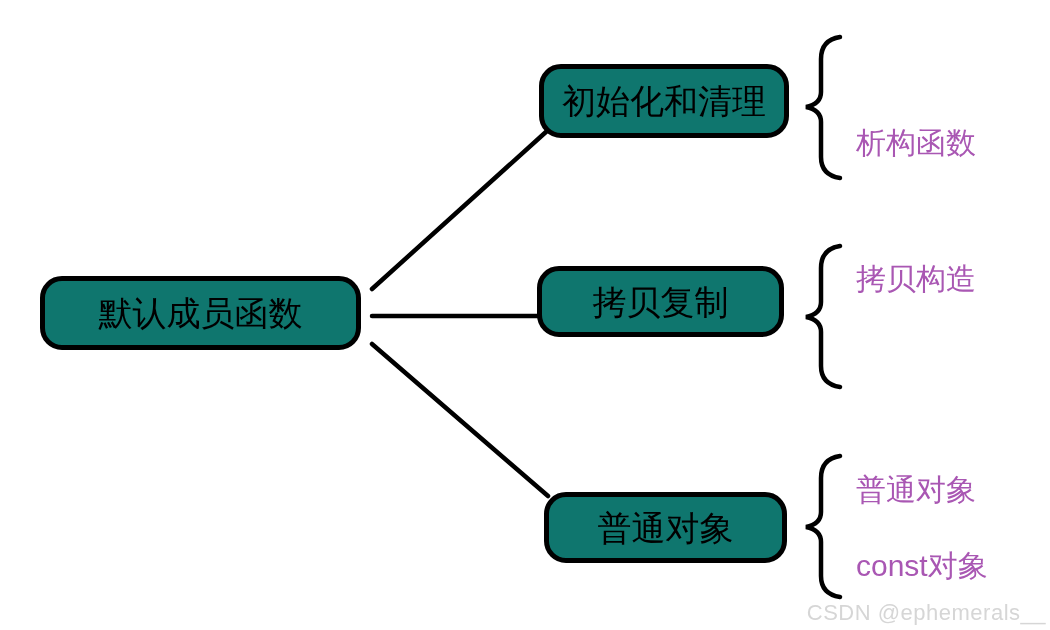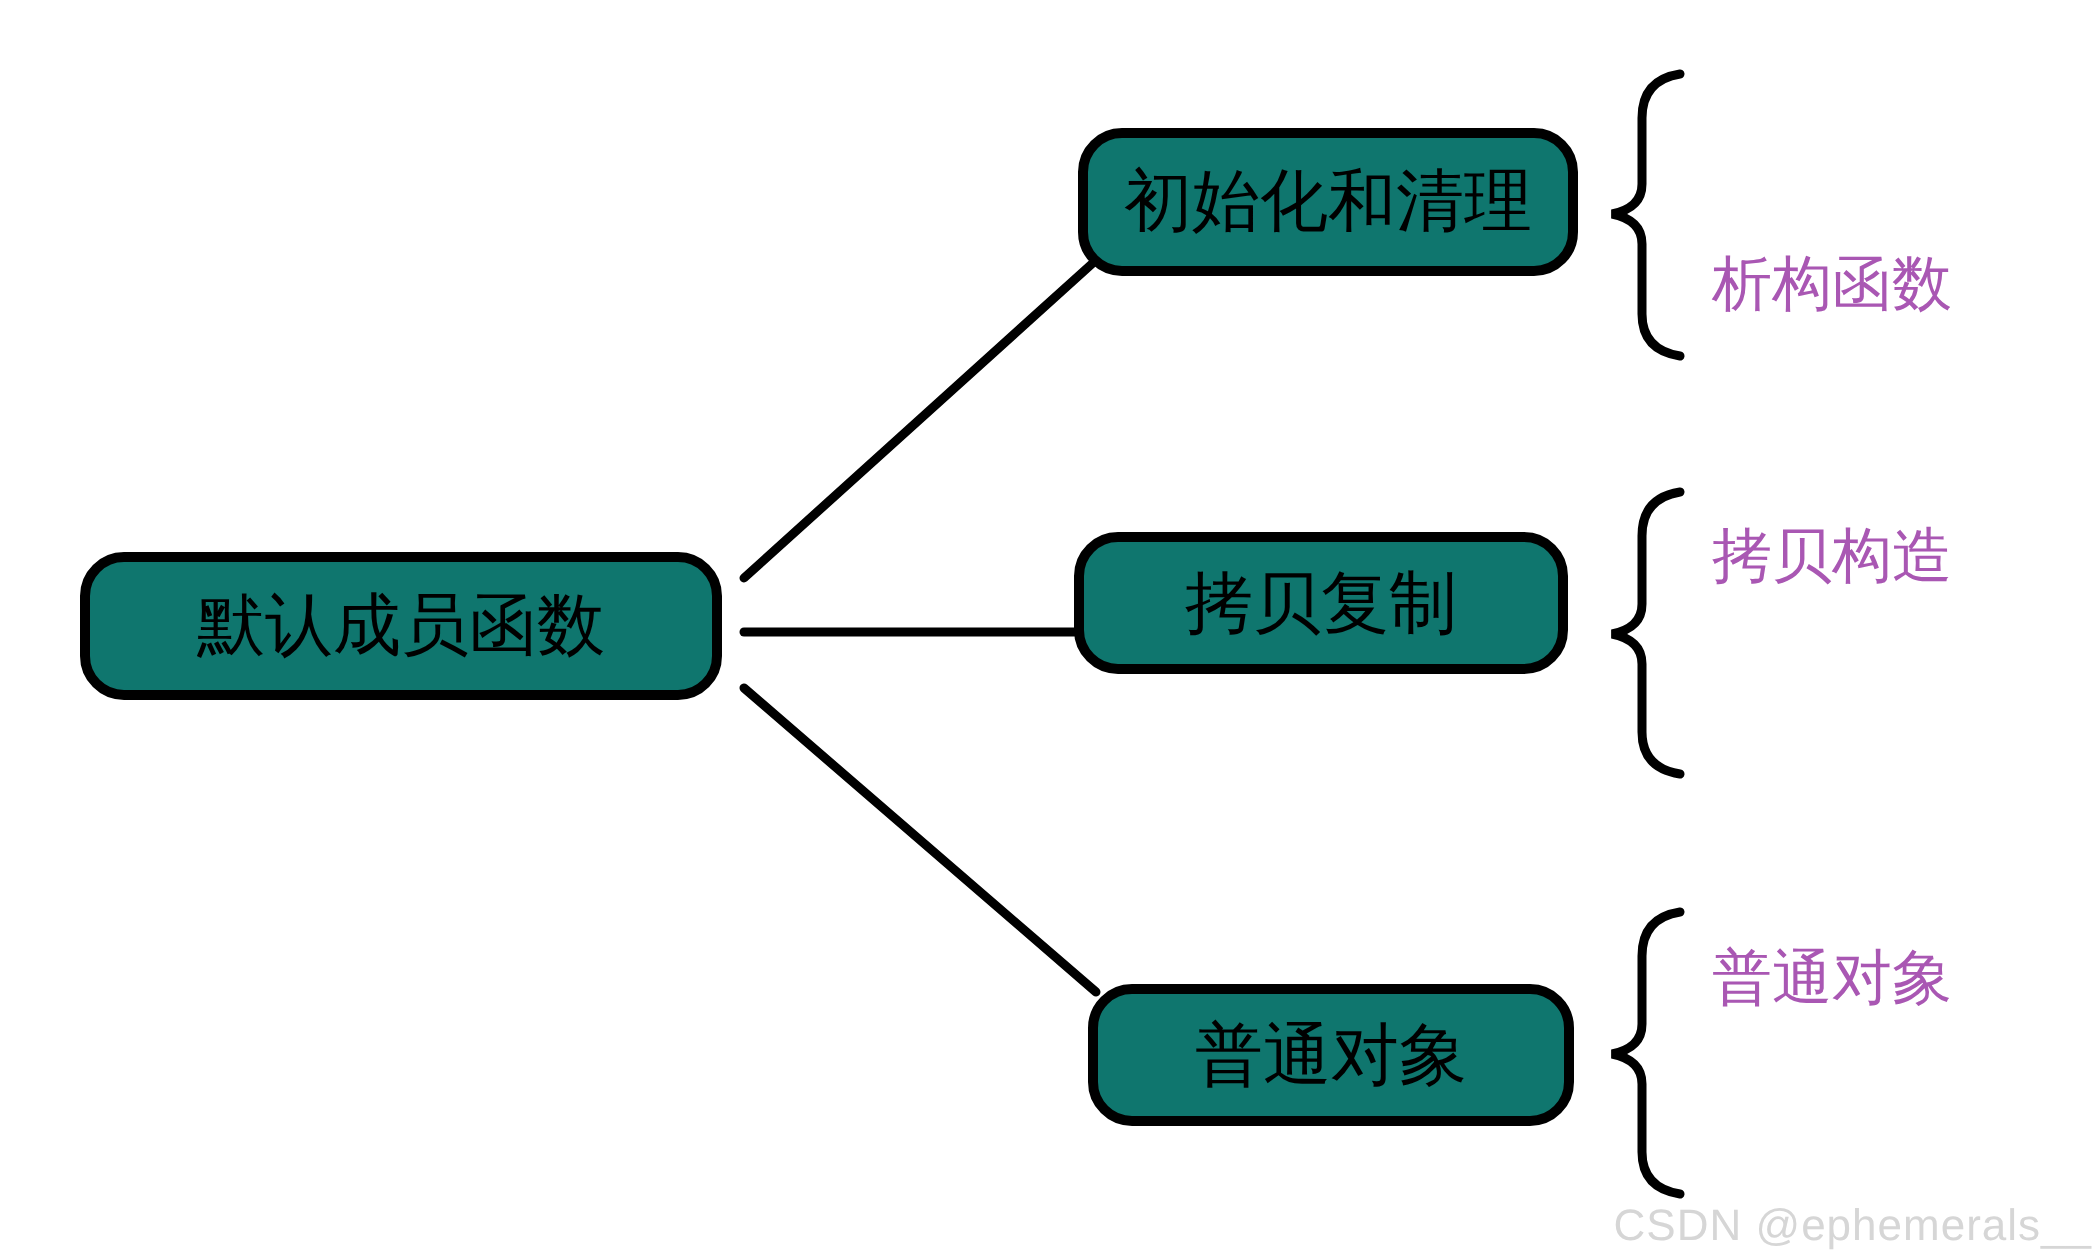--- a/index.html
+++ b/index.html
@@ -92,16 +92,17 @@
     <span>拷贝复制</span>
   </div>
 
   <div class="node node-bottom">
     <span>普通对象</span>
   </div>
 
   <div class="leaf leaf-1b">析构函数</div>
   <div class="leaf leaf-2a">拷贝构造</div>
   <div class="leaf leaf-3a">普通对象</div>
+  <div class="leaf leaf-3b">const对象</div>
 
   <div class="watermark">CSDN @ephemerals__</div>
 
 </div>
 
 </body></html>

